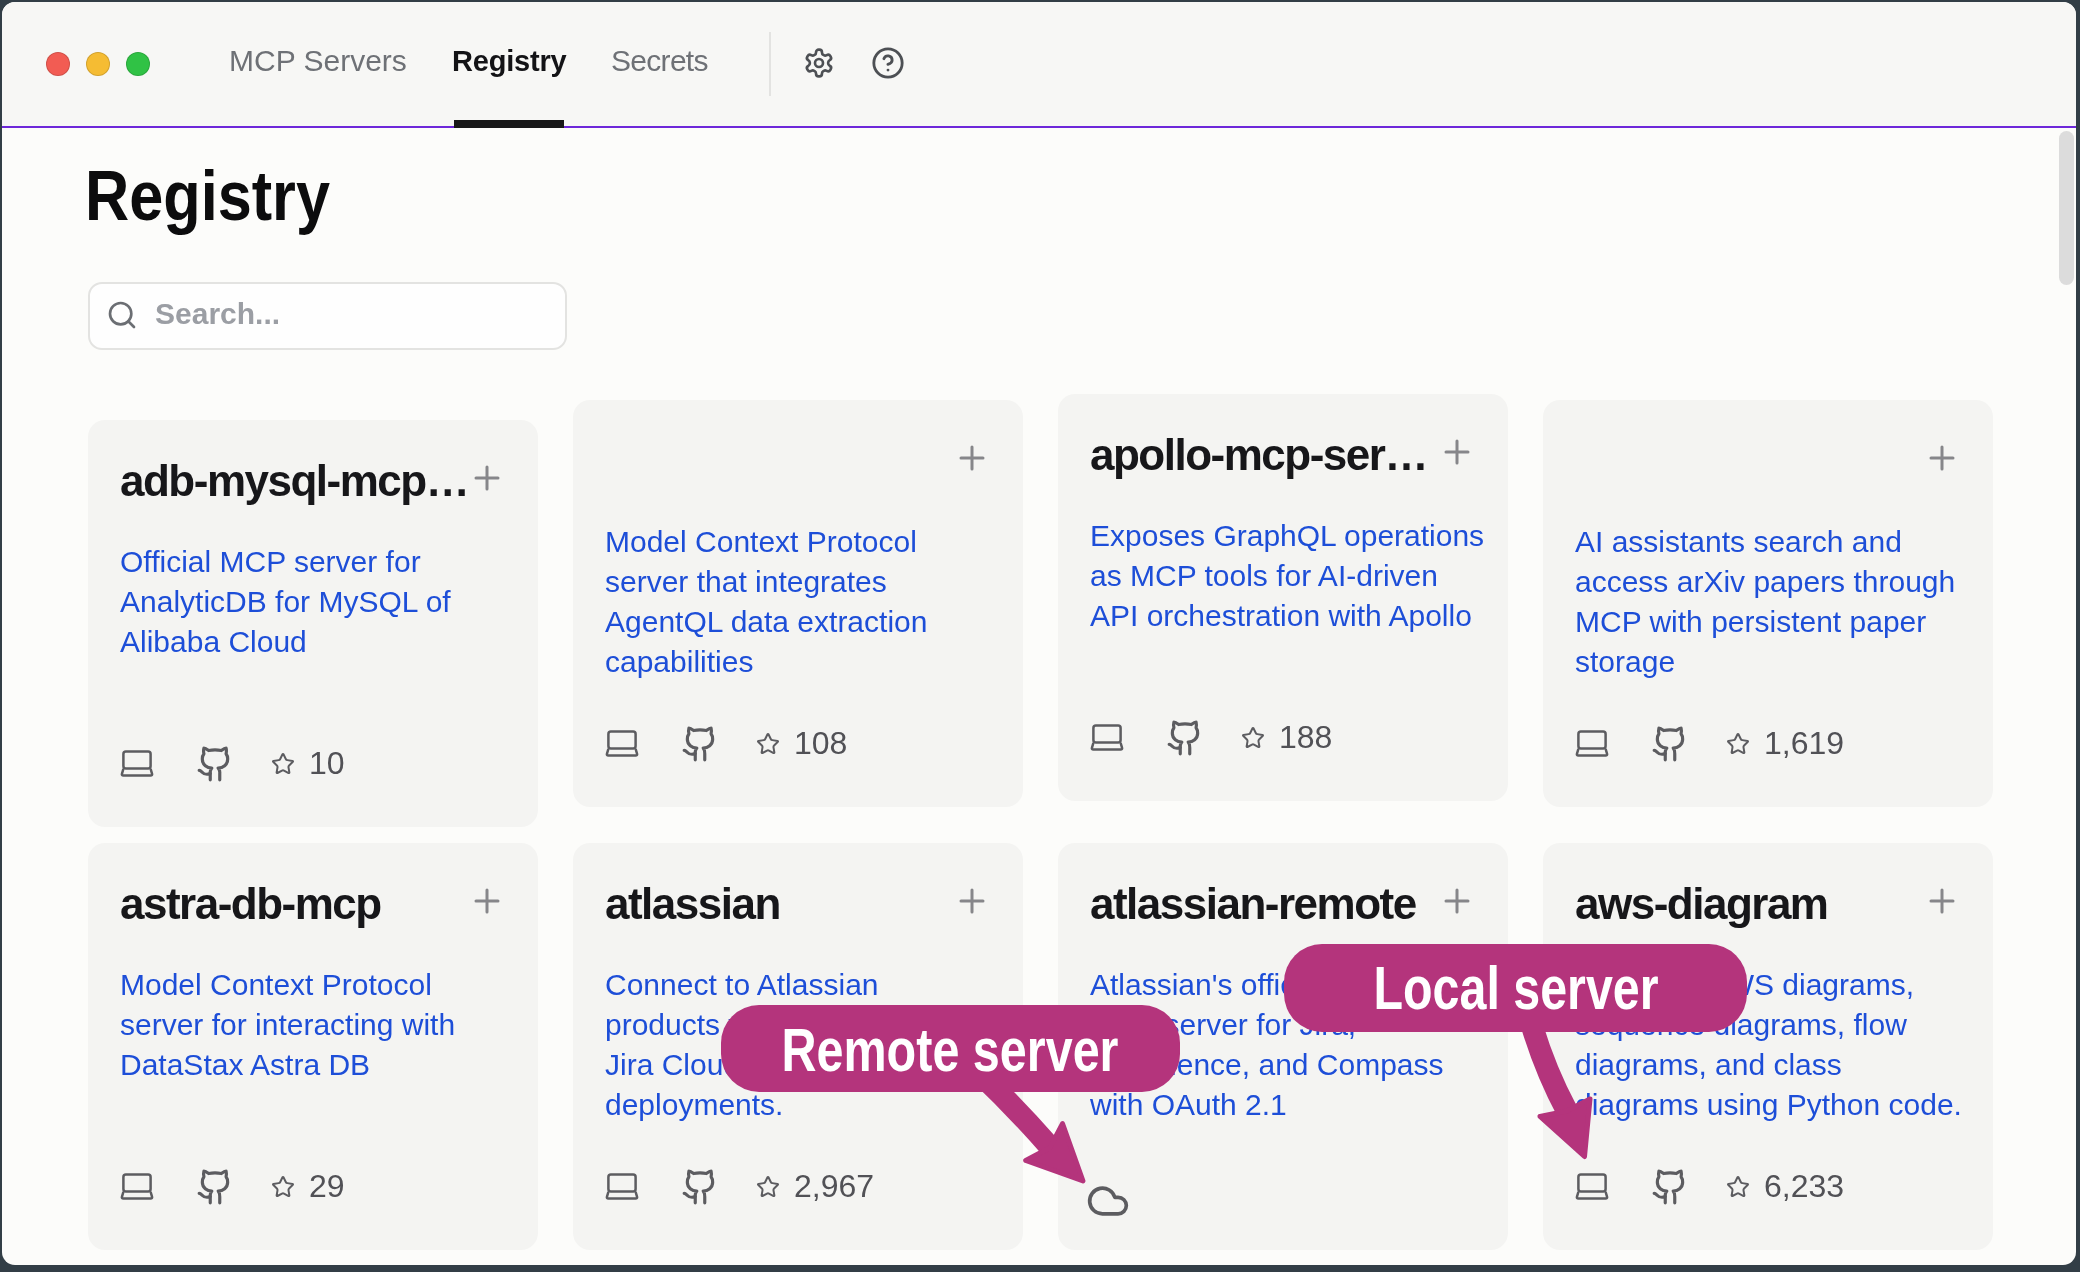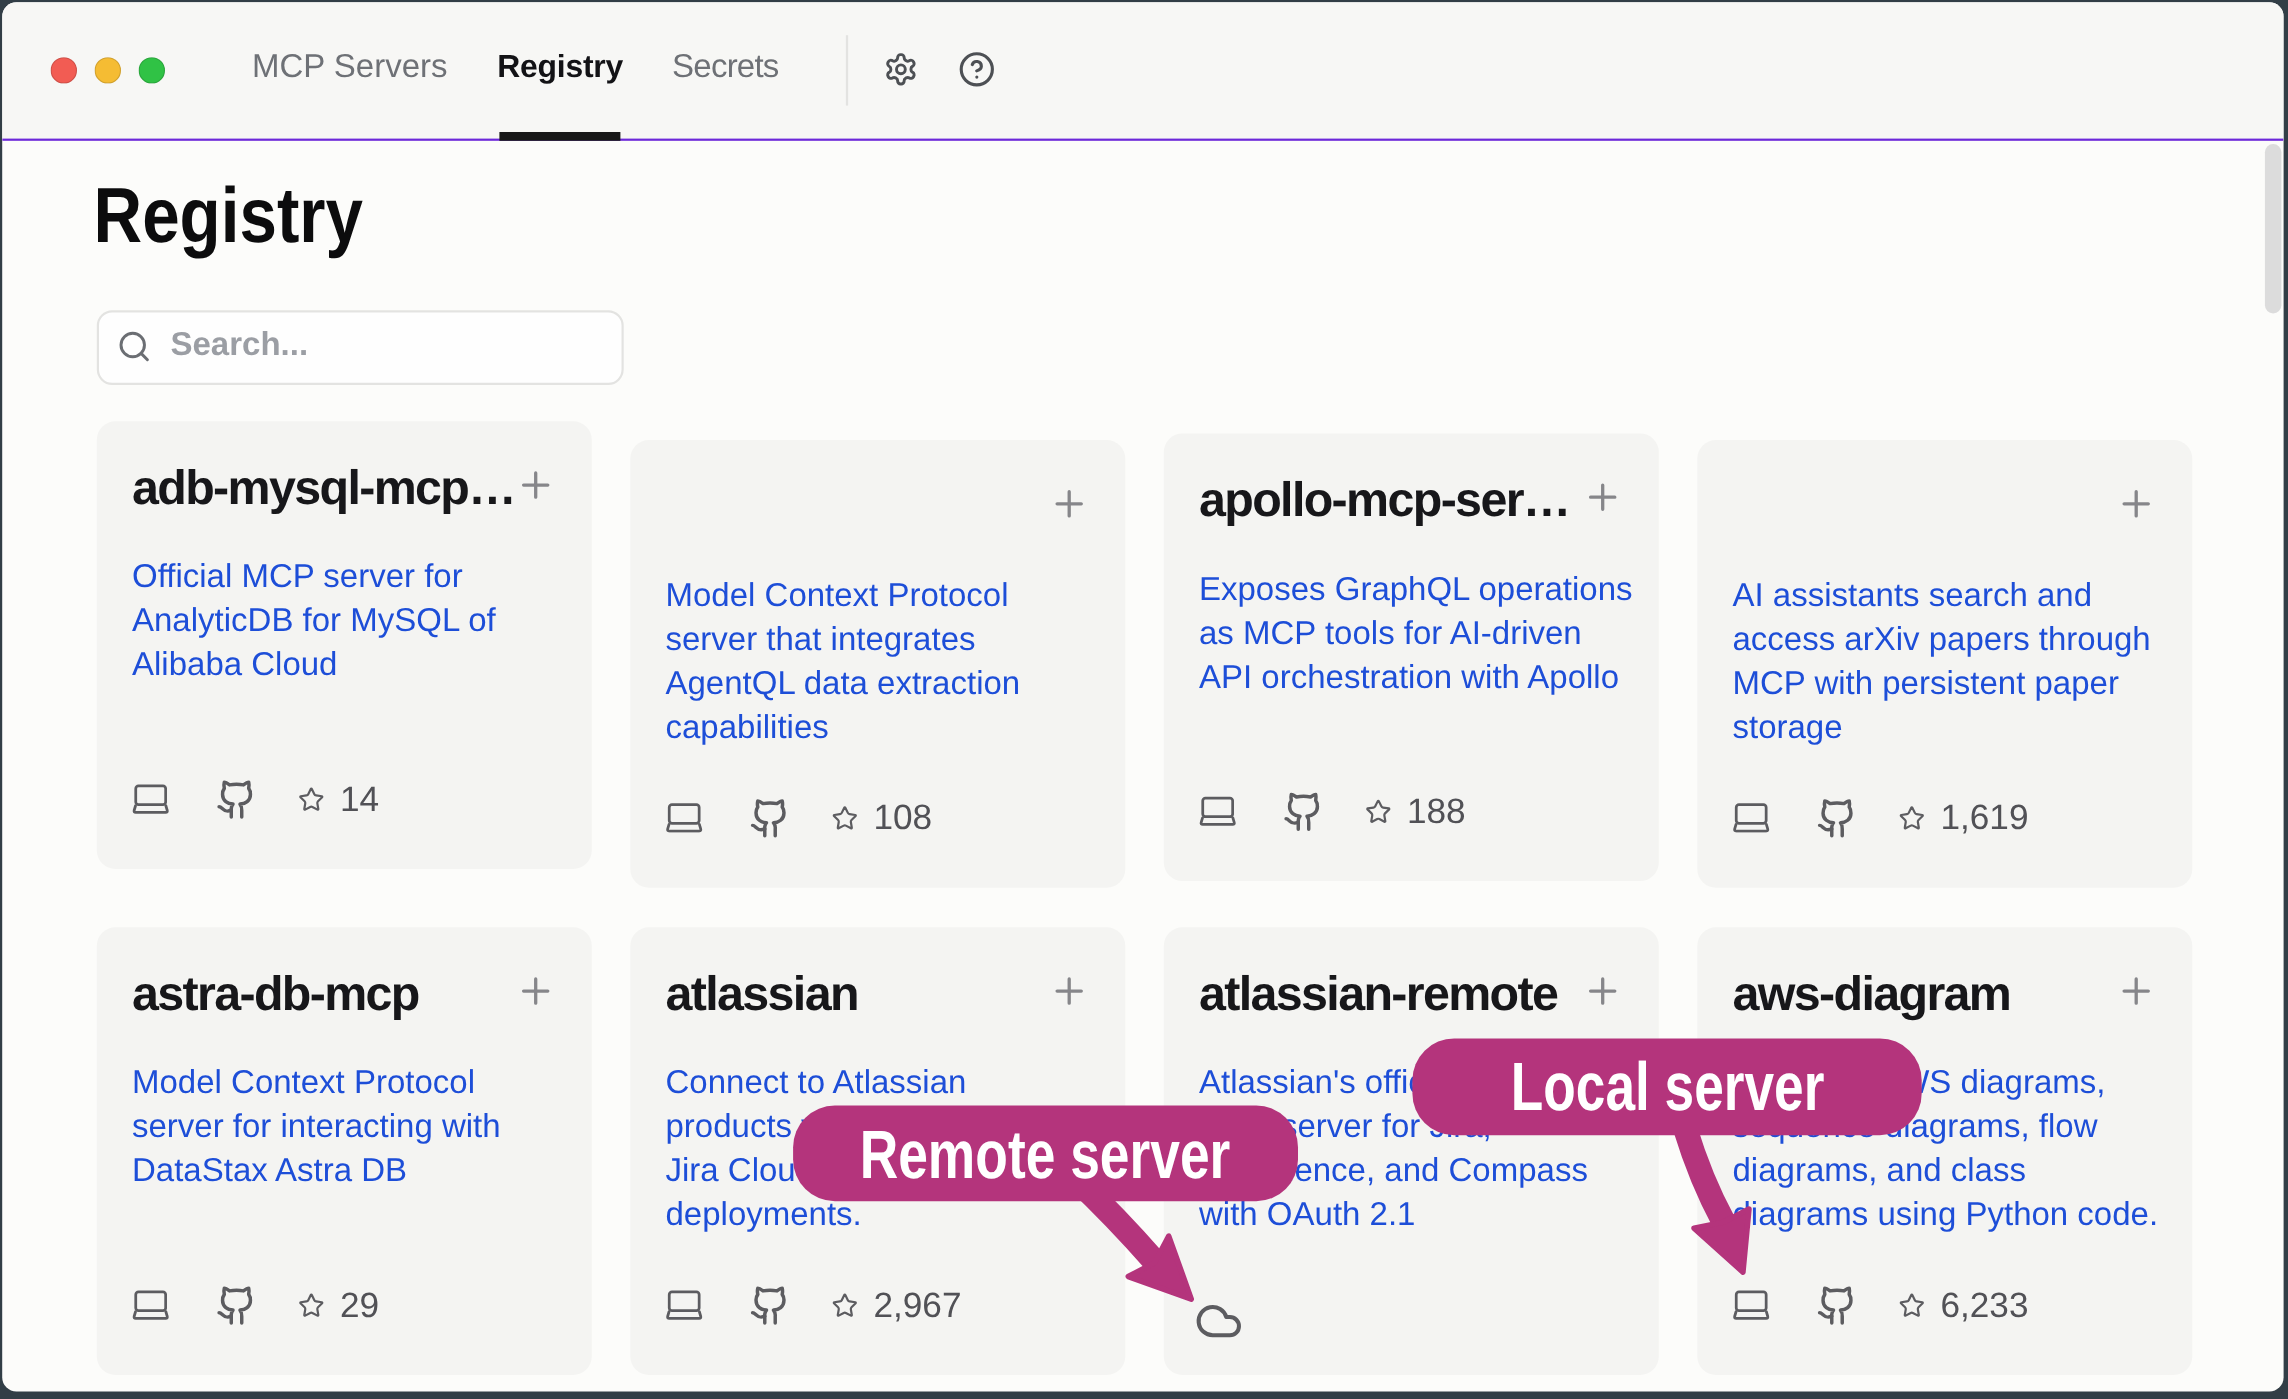--- a/index.html
+++ b/index.html
@@ -55,38 +55,38 @@
   <svg style="position:absolute;left:104px;top:297px;" width="32" height="32" viewBox="0 0 24 24" fill="none" stroke="#6b6e73" stroke-width="2" stroke-linecap="round" stroke-linejoin="round">
       <circle cx="11" cy="11" r="8"></circle>
       <path d="m21 21-4.3-4.3"></path>
     </svg>
   <div class="abs" style="left:153px; top:297px; font-size:30px; line-height:30px; color:#9b9ea4;font-weight:bold;">Search...</div>
 
   <div id="thumb"></div>
 </div>
 
 <div id="cards">
-    <div class="card" style="left:88px;top:383px;text-decoration:underline;">
+    <div class="card" style="left:88px;top:420px;text-decoration:underline;">
       <div class="ct">adb-mysql-mcp…</div>
       <svg class="plus" width="30" height="30" viewBox="0 0 30 30" fill="none" stroke="#86868a" stroke-width="3" stroke-linecap="round">
         <path d="M4 15 H26 M15 4 V26"></path>
       </svg>
       <div class="cd">Official MCP server for<br>AnalyticDB for MySQL of<br>Alibaba Cloud</div>
       <svg class="lap" width="34" height="28" viewBox="0 0 34 28" fill="none" stroke="#5c5c60" stroke-width="2.5" stroke-linecap="round" stroke-linejoin="round">
         <rect x="3.4" y="2.5" width="27.2" height="17" rx="2.5"></rect>
         <path d="M3.2 20.5 L2 24.6 Q1.4 26.5 3.4 26.5 L30.6 26.5 Q32.6 26.5 32 24.6 L30.8 20.5"></path>
       </svg>
       <svg class="gh" width="38" height="38" viewBox="0 0 24 24" fill="none" stroke="#5c5c60" stroke-width="2" stroke-linecap="round" stroke-linejoin="round">
         <path d="M15 22v-4a4.8 4.8 0 0 0-1-3.5c3 0 6-2 6-5.5.08-1.25-.27-2.48-1-3.5.28-1.15.28-2.35 0-3.5 0 0-1 0-3 1.5-2.64-.5-5.36-.5-8 0C6 2 5 2 5 2c-.3 1.15-.3 2.35 0 3.5A5.403 5.403 0 0 0 4 9c0 3.5 3 5.5 6 5.5-.39.49-.68 1.05-.85 1.65-.17.6-.22 1.23-.15 1.85v4"></path>
         <path d="M9 18c-4.51 2-5-2-7-2"></path>
       </svg>
       <svg class="st" width="24" height="24" viewBox="0 0 24 24" fill="none" stroke="#5c5c60" stroke-width="2" stroke-linecap="round" stroke-linejoin="round">
         <path d="M11.525 2.295a.53.53 0 0 1 .95 0l2.31 4.679a2.123 2.123 0 0 0 1.595 1.16l5.166.756a.53.53 0 0 1 .294.904l-3.736 3.638a2.123 2.123 0 0 0-.611 1.878l.882 5.14a.53.53 0 0 1-.771.56l-4.618-2.428a2.122 2.122 0 0 0-1.973 0L6.396 21.01a.53.53 0 0 1-.77-.56l.881-5.139a2.122 2.122 0 0 0-.611-1.879L2.16 9.795a.53.53 0 0 1 .294-.906l5.165-.755a2.122 2.122 0 0 0 1.597-1.16z"></path>
       </svg>
-      <div class="cn">14</div>
+      <div class="cn">10</div>
     </div>
     <div class="card" style="left:573px;top:400px;">
       <svg class="plus" width="30" height="30" viewBox="0 0 30 30" fill="none" stroke="#86868a" stroke-width="3" stroke-linecap="round">
         <path d="M4 15 H26 M15 4 V26"></path>
       </svg>
       <div class="cd">Model Context Protocol<br>server that integrates<br>AgentQL data extraction<br>capabilities</div>
       <svg class="lap" width="34" height="28" viewBox="0 0 34 28" fill="none" stroke="#5c5c60" stroke-width="2.5" stroke-linecap="round" stroke-linejoin="round">
         <rect x="3.4" y="2.5" width="27.2" height="17" rx="2.5"></rect>
         <path d="M3.2 20.5 L2 24.6 Q1.4 26.5 3.4 26.5 L30.6 26.5 Q32.6 26.5 32 24.6 L30.8 20.5"></path>
       </svg>

